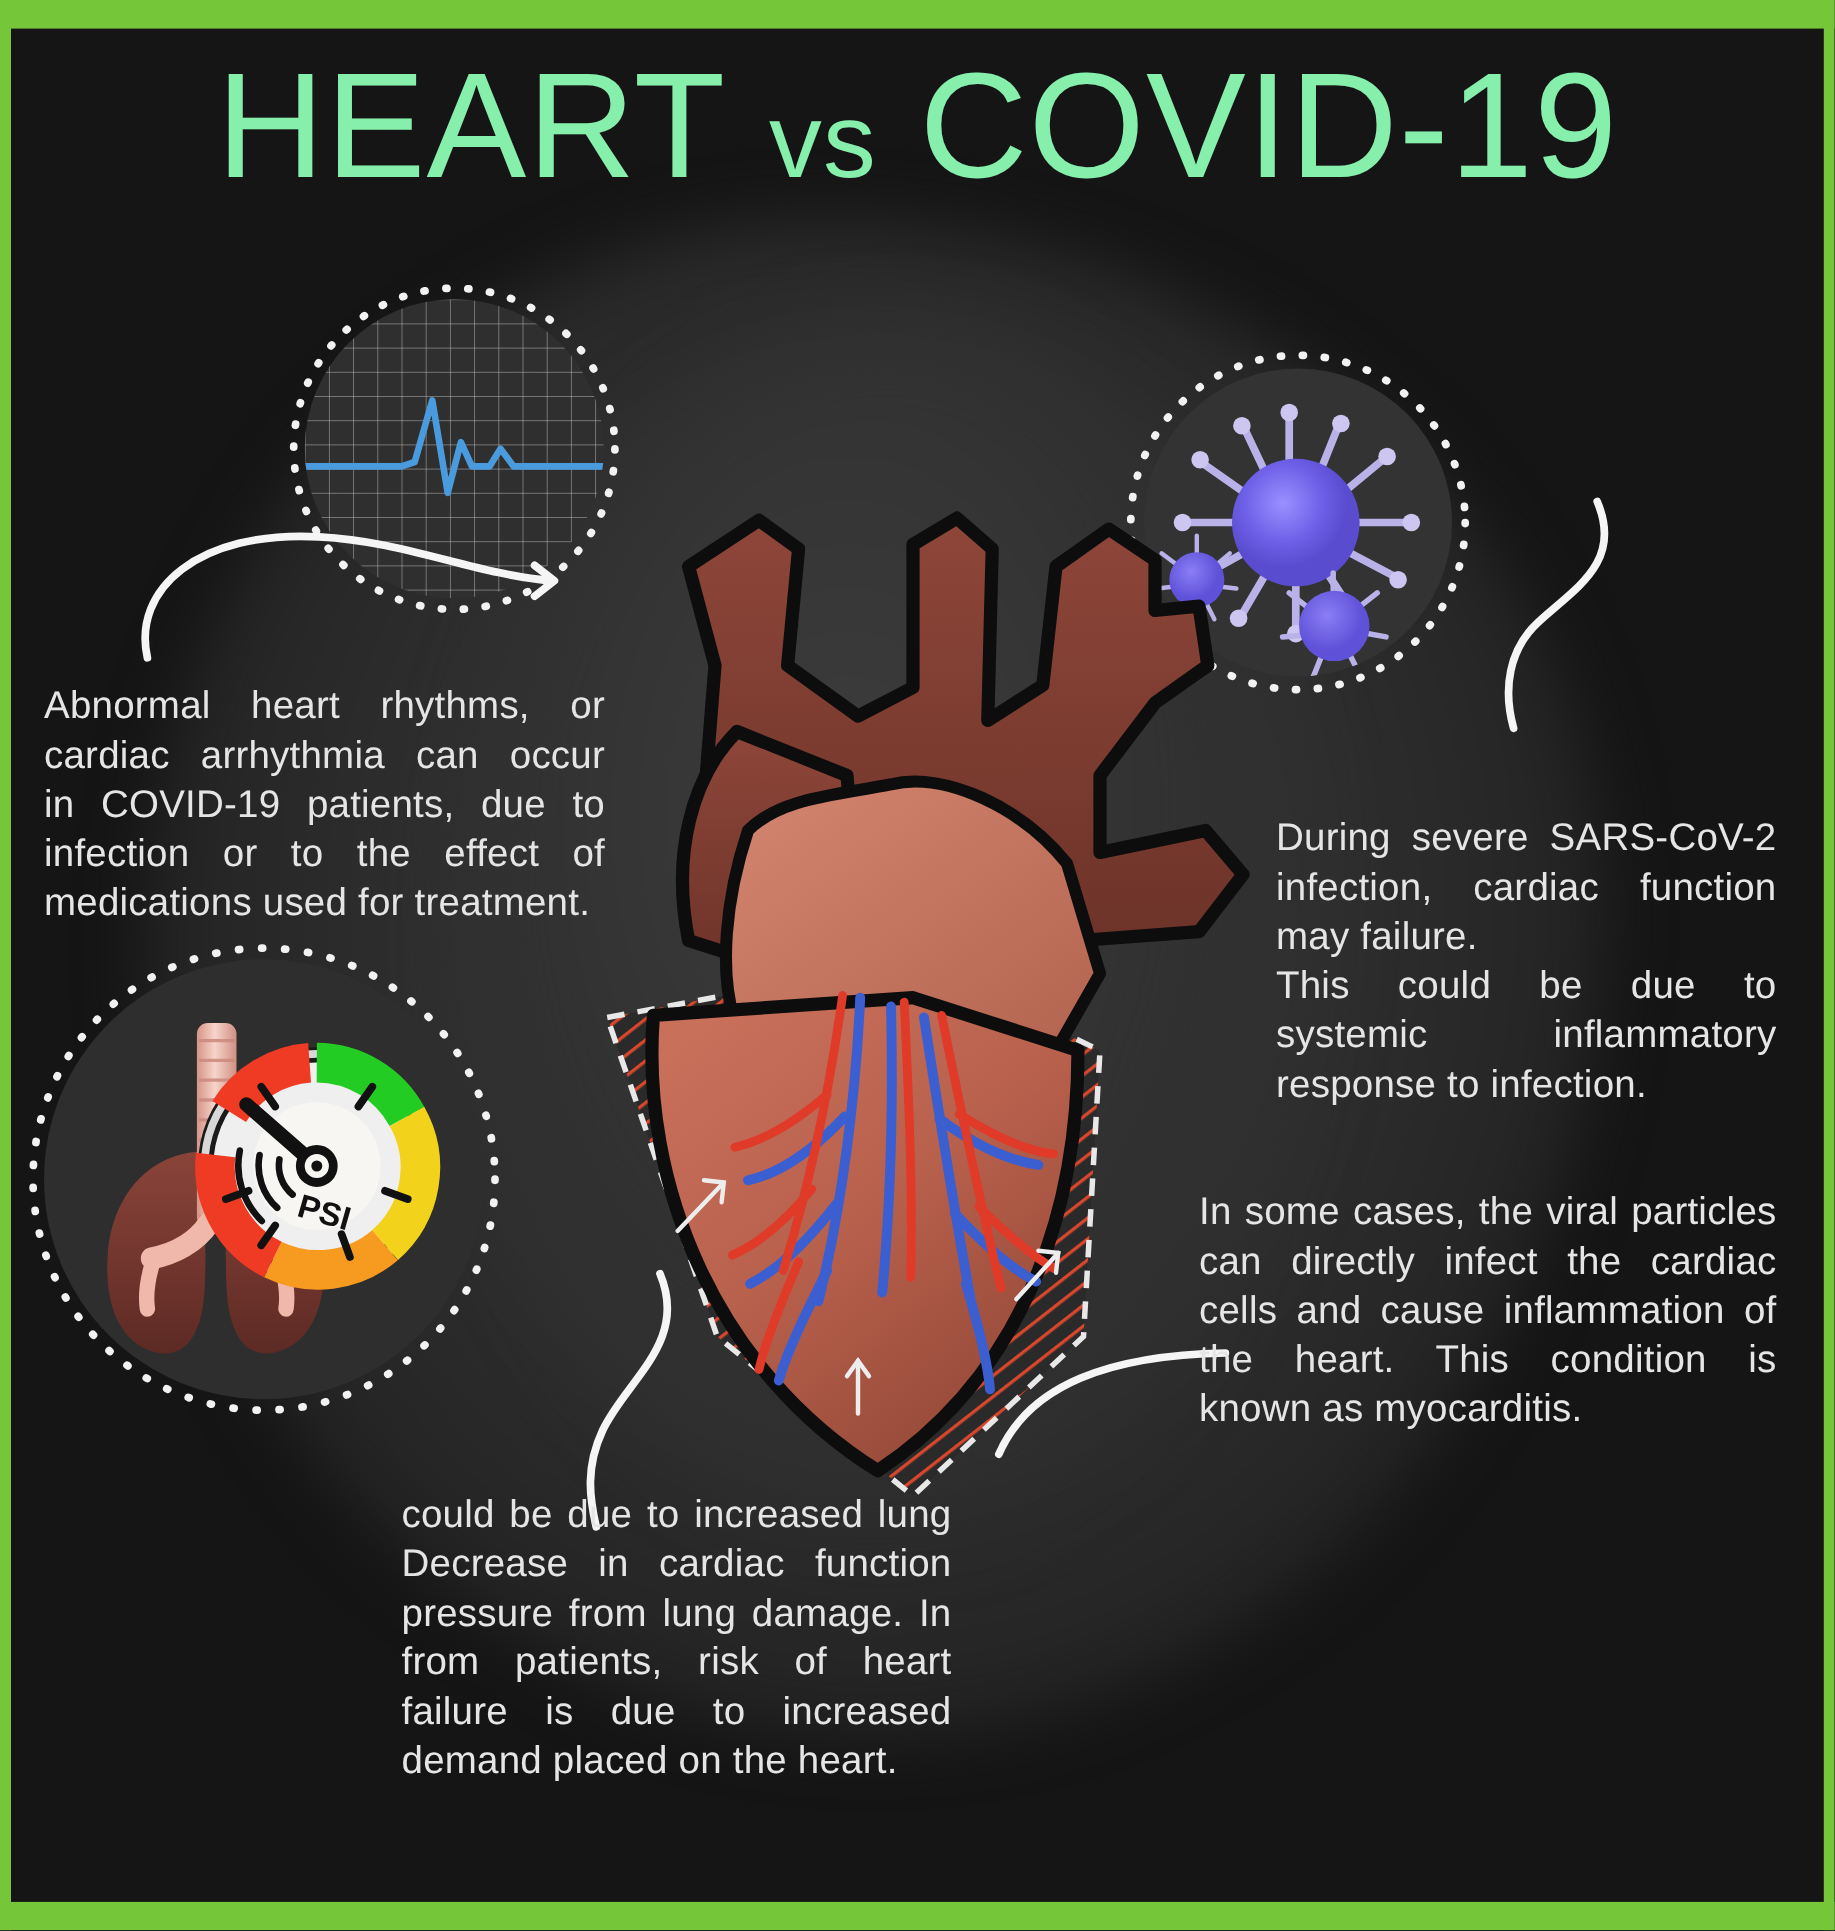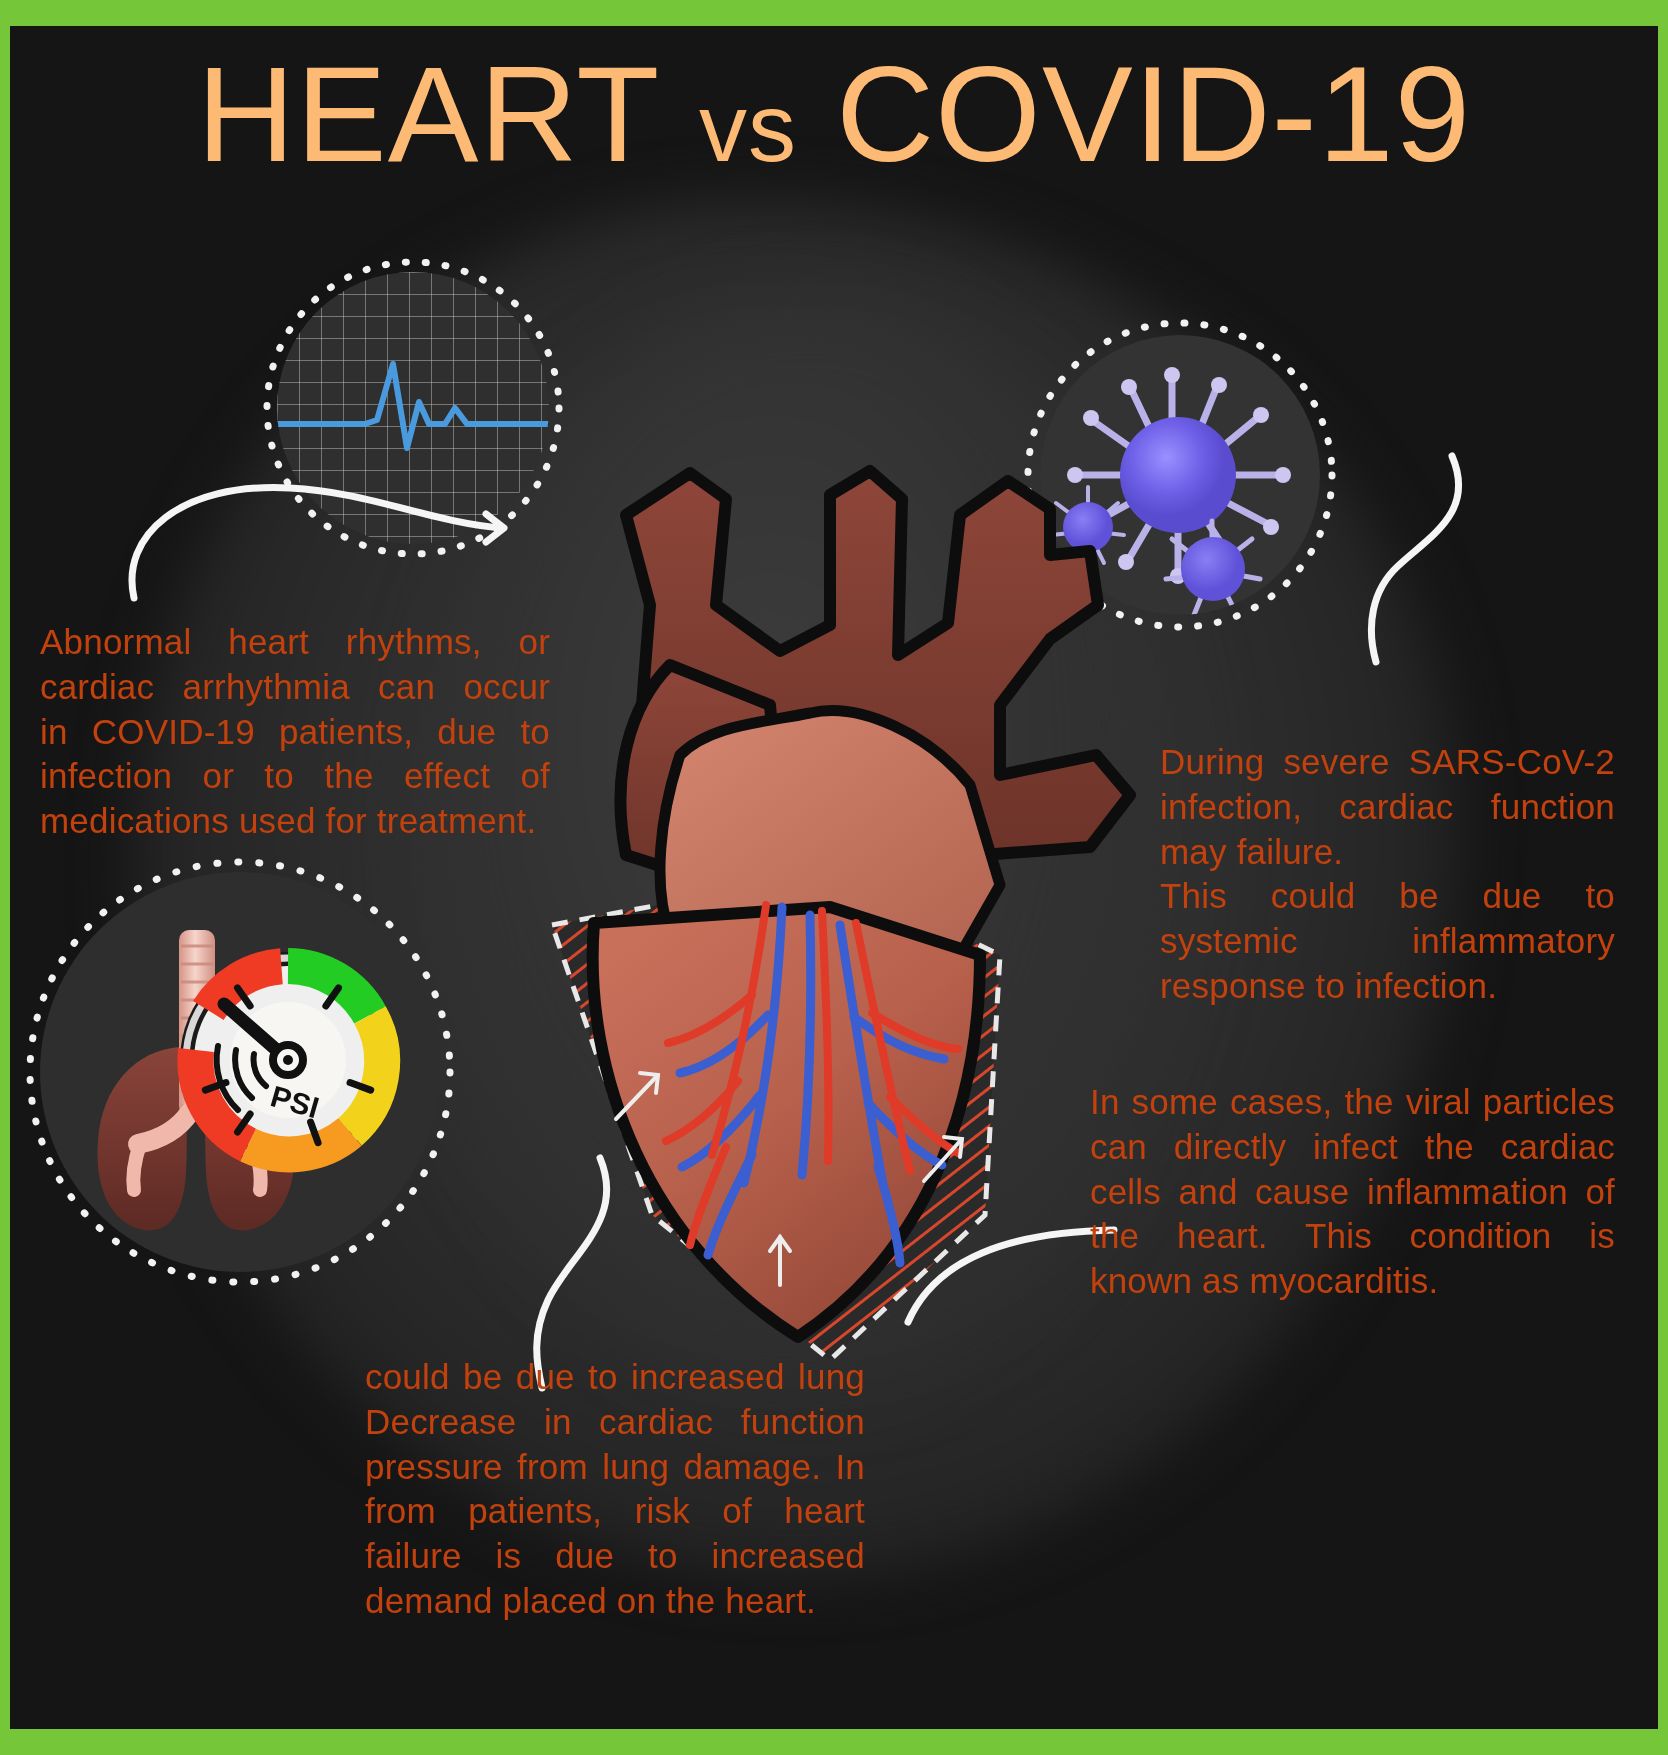--- a/index.html
+++ b/index.html
@@ -56,21 +56,21 @@
     filter: blur(34px);
   }
 
   
   .title {
     position: absolute;
     top: 38px;
     left: 0;
     width: 100%;
     text-align: center;
-    color: #fdba74;
+    color: #86efac;
     font-size: 136px;
     font-weight: 400;
     letter-spacing: 1px;
     font-family: "Liberation Sans", sans-serif;
     white-space: nowrap;
     line-height: 1.12;
   }
   .title .vs {
     font-size: 96px;
     text-transform: lowercase;
@@ -114,21 +114,21 @@
   
   #lungs-bubble {
     left: 40px; top: 872px;
     width: 400px; height: 400px;
     background: #2e2e2e;
   }
 
   
   .para {
     position: absolute;
-    color: #c2410c;
+    color: #e5e5e5;
     font-size: 35px;
     line-height: 1.28;
     text-align: justify;
     font-family: "Liberation Sans", sans-serif;
     font-weight: 400;
     letter-spacing: 0.2px;
   }
   .para p { margin: 0; }
   .para p { text-align-last: justify; }
   .para p.noj { text-align-last: left; }

